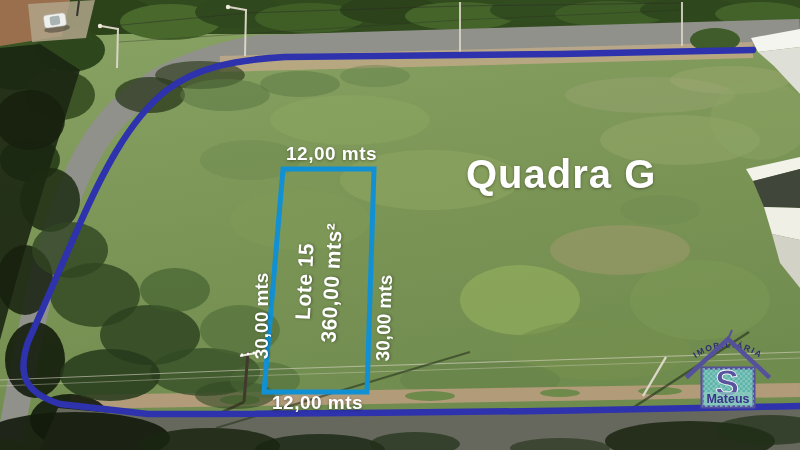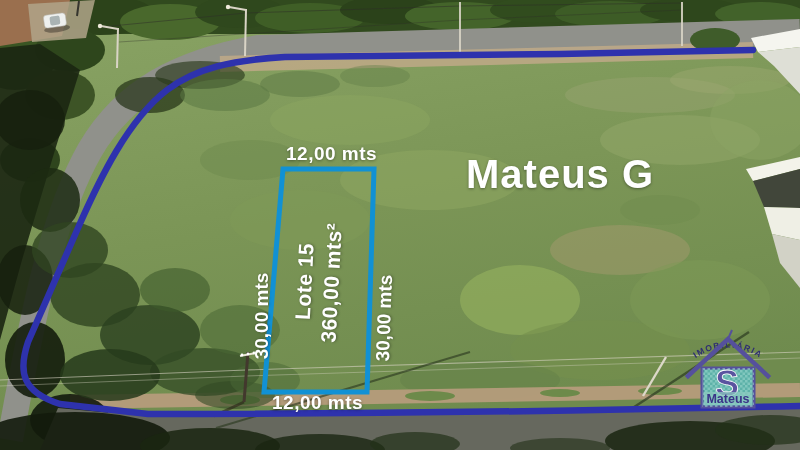--- a/index.html
+++ b/index.html
@@ -197,21 +197,21 @@
     <rect x="702" y="368" width="52" height="39" fill="url(#chk)"></rect>
     <path d="M 688,376 L 728,339 L 768,376" fill="none" stroke-width="4.5" stroke-linecap="square" stroke="#55509c"></path>
     <line x1="728" y1="339" x2="732" y2="330" stroke="#55509c" stroke-width="2"></line>
     <text x="727" y="396" font-size="36" font-weight="bold" text-anchor="middle" stroke="#ffffff" stroke-width=".8" fill="#5a549f">S</text>
     <rect x="704" y="392" width="48" height="13" fill="#8cc9c0" opacity=".75"></rect>
     <text x="728" y="403" font-size="12.5" font-weight="bold" text-anchor="middle" fill="#3a3488">Mateus</text>
   </g>
 </svg>
 
 <div class="lbl lbl-top-width">12,00 mts</div>
-<div class="lbl lbl-quadra">Mateus G</div>
+<div class="lbl lbl-quadra">Quadra G</div>
 <div class="lbl lbl-rot lbl-lot">
   <div>Lote 15</div>
   <div>360,00 mts²</div>
 </div>
 <div class="lbl lbl-rot lbl-depth-left">30,00 mts</div>
 <div class="lbl lbl-rot lbl-depth-right">30,00 mts</div>
 <div class="lbl lbl-bottom-width">12,00 mts</div>
 
 </div>
 

